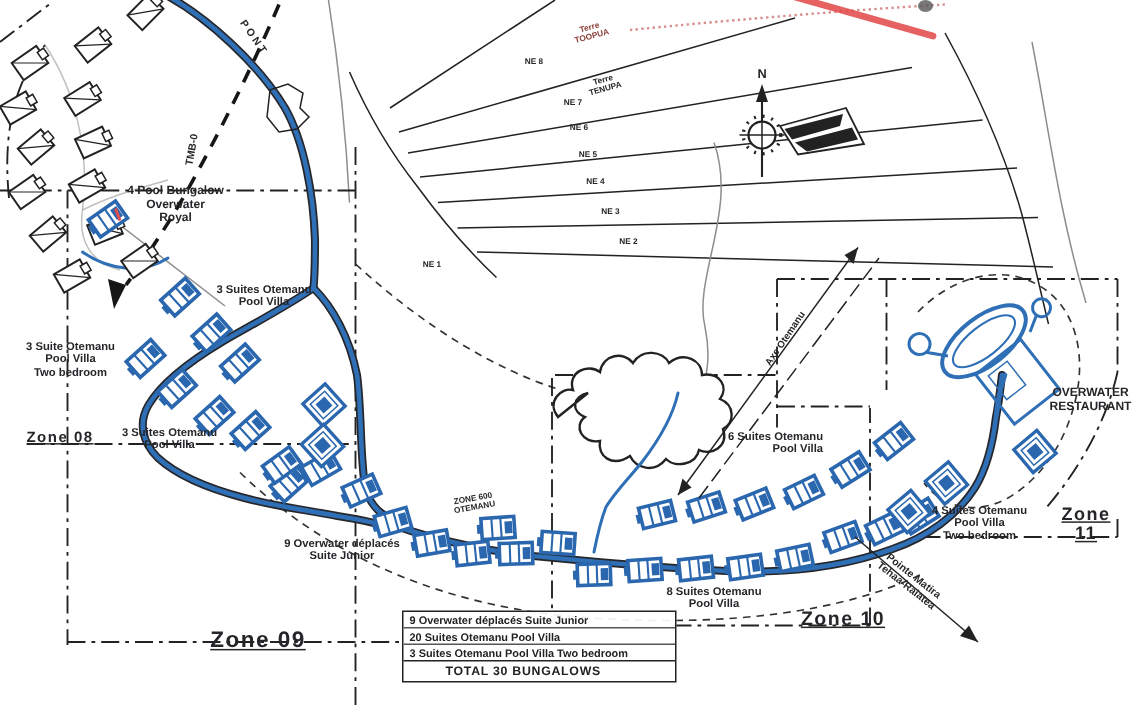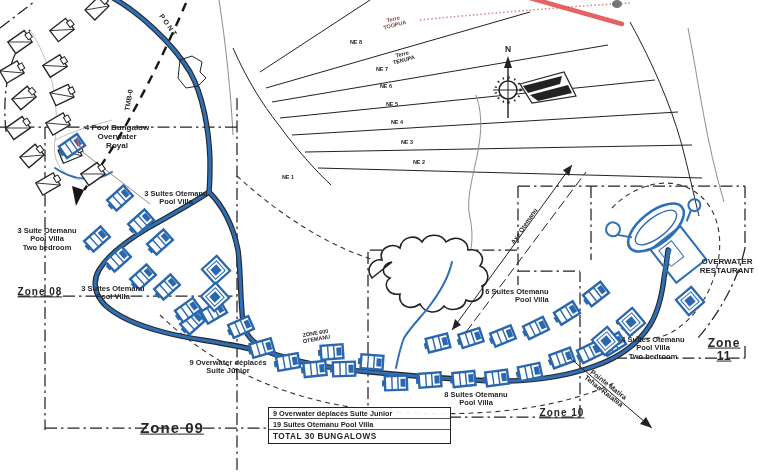--- a/index.html
+++ b/index.html
@@ -20,21 +20,21 @@
   
   .label{position:absolute;white-space:pre-line;text-align:center;color:#26262a;
          font-weight:bold;line-height:1.12;transform-origin:center;}
   .label.u{text-decoration:underline;letter-spacing:1px;}
   
   .legend{position:absolute;left:268px;top:407px;width:181px;border:1.6px solid #222;
           background:rgba(255,255,255,.92);color:#222;}
   .lrow{font-size:7.3px;font-weight:bold;padding:1px 3px 0 4px;border-bottom:1px solid #555;
         white-space:nowrap;overflow:hidden;}
   .lrow:nth-child(3){border-bottom:1.6px solid #222;}
-  .ltotal{font-size:8.2px;font-weight:bold;padding:2px 3px 2px 4px;letter-spacing:.5px;}
+  .ltotal{font-size:8.2px;font-weight:bold;padding:2px 3px 2px 4px;letter-spacing:.5px;margin-left:24px;}
 </style>
 </head>
 <body>
 
 <div id="plan">
   <svg width="758" height="475" viewBox="0 0 758 475">
 
     <g>
       <path class="thin" d="M260,72 L370,0"></path>
       <path class="thin" d="M266,88 L530,12"></path>
@@ -482,21 +482,21 @@
 Pool Villa</div>
       <div class="label" style="left: 228px; top: 367px; font-size: 7.5px; transform: translate(-50%, -50%) rotate(0deg);">9 Overwater déplacés
 Suite Junior</div>
       <div class="label" style="left: 316px; top: 336px; font-size: 5.5px; transform: translate(-50%, -50%) rotate(-10deg);">ZONE 600
 OTEMANU</div>
       <div class="label u" style="left: 172px; top: 428px; font-size: 15px; transform: translate(-50%, -50%) rotate(0deg);">Zone 09</div>
       <div class="label" style="left: 517px; top: 296px; font-size: 7.5px; transform: translate(-50%, -50%) rotate(0deg); text-align: right;">6 Suites Otemanu
 Pool Villa</div>
       <div class="label" style="left: 476px; top: 399px; font-size: 7.5px; transform: translate(-50%, -50%) rotate(0deg);">8 Suites Otemanu
 Pool Villa</div>
-      <div class="label u" style="left: 562px; top: 413px; font-size: 10px; transform: translate(-50%, -50%) rotate(0deg);">Zone 10</div>
+      <div class="label u" style="left: 562px; top: 413px; font-size: 13px; transform: translate(-50%, -50%) rotate(0deg);">Zone 10</div>
       <div class="label" style="left: 653px; top: 349px; font-size: 7.5px; transform: translate(-50%, -50%) rotate(0deg);">4 Suites Otemanu
 Pool Villa
 Two bedroom</div>
       <div class="label u" style="left: 724px; top: 350px; font-size: 12px; transform: translate(-50%, -50%) rotate(0deg);">Zone 11</div>
       <div class="label" style="left: 727px; top: 267px; font-size: 8px; transform: translate(-50%, -50%) rotate(0deg);">OVERWATER
 RESTAURANT</div>
       <div class="label" style="left: 606px; top: 388px; font-size: 7px; transform: translate(-50%, -50%) rotate(38deg);">Pointe Matira
 Tehaa-Raiatea</div>
       <div class="label" style="left: 524px; top: 226px; font-size: 6.5px; transform: translate(-50%, -50%) rotate(-56deg);">Axe Otemanu</div>
       <div class="label" style="left: 168px; top: 25px; font-size: 7px; transform: translate(-50%, -50%) rotate(55deg);">P O N T</div>
@@ -511,16 +511,17 @@
       <div class="label" style="left: 386px; top: 86px; font-size: 5.5px; transform: translate(-50%, -50%) rotate(0deg);">NE 6</div>
       <div class="label" style="left: 392px; top: 104px; font-size: 5.5px; transform: translate(-50%, -50%) rotate(0deg);">NE 5</div>
       <div class="label" style="left: 397px; top: 122px; font-size: 5.5px; transform: translate(-50%, -50%) rotate(0deg);">NE 4</div>
       <div class="label" style="left: 407px; top: 142px; font-size: 5.5px; transform: translate(-50%, -50%) rotate(0deg);">NE 3</div>
       <div class="label" style="left: 419px; top: 162px; font-size: 5.5px; transform: translate(-50%, -50%) rotate(0deg);">NE 2</div>
       <div class="label" style="left: 288px; top: 177px; font-size: 5.5px; transform: translate(-50%, -50%) rotate(0deg);">NE 1</div>
     </div>
 
   <div class="legend">
     <div class="lrow">9 Overwater déplacés Suite Junior</div>
-    <div class="lrow">19 Suites Otemanu Pool Villa</div>
+    <div class="lrow">20 Suites Otemanu Pool Villa</div>
+    <div class="lrow">3 Suites Otemanu Pool Villa Two bedroom</div>
     <div class="ltotal">TOTAL 30 BUNGALOWS</div>
   </div>
 </div>
 
 </body></html>

